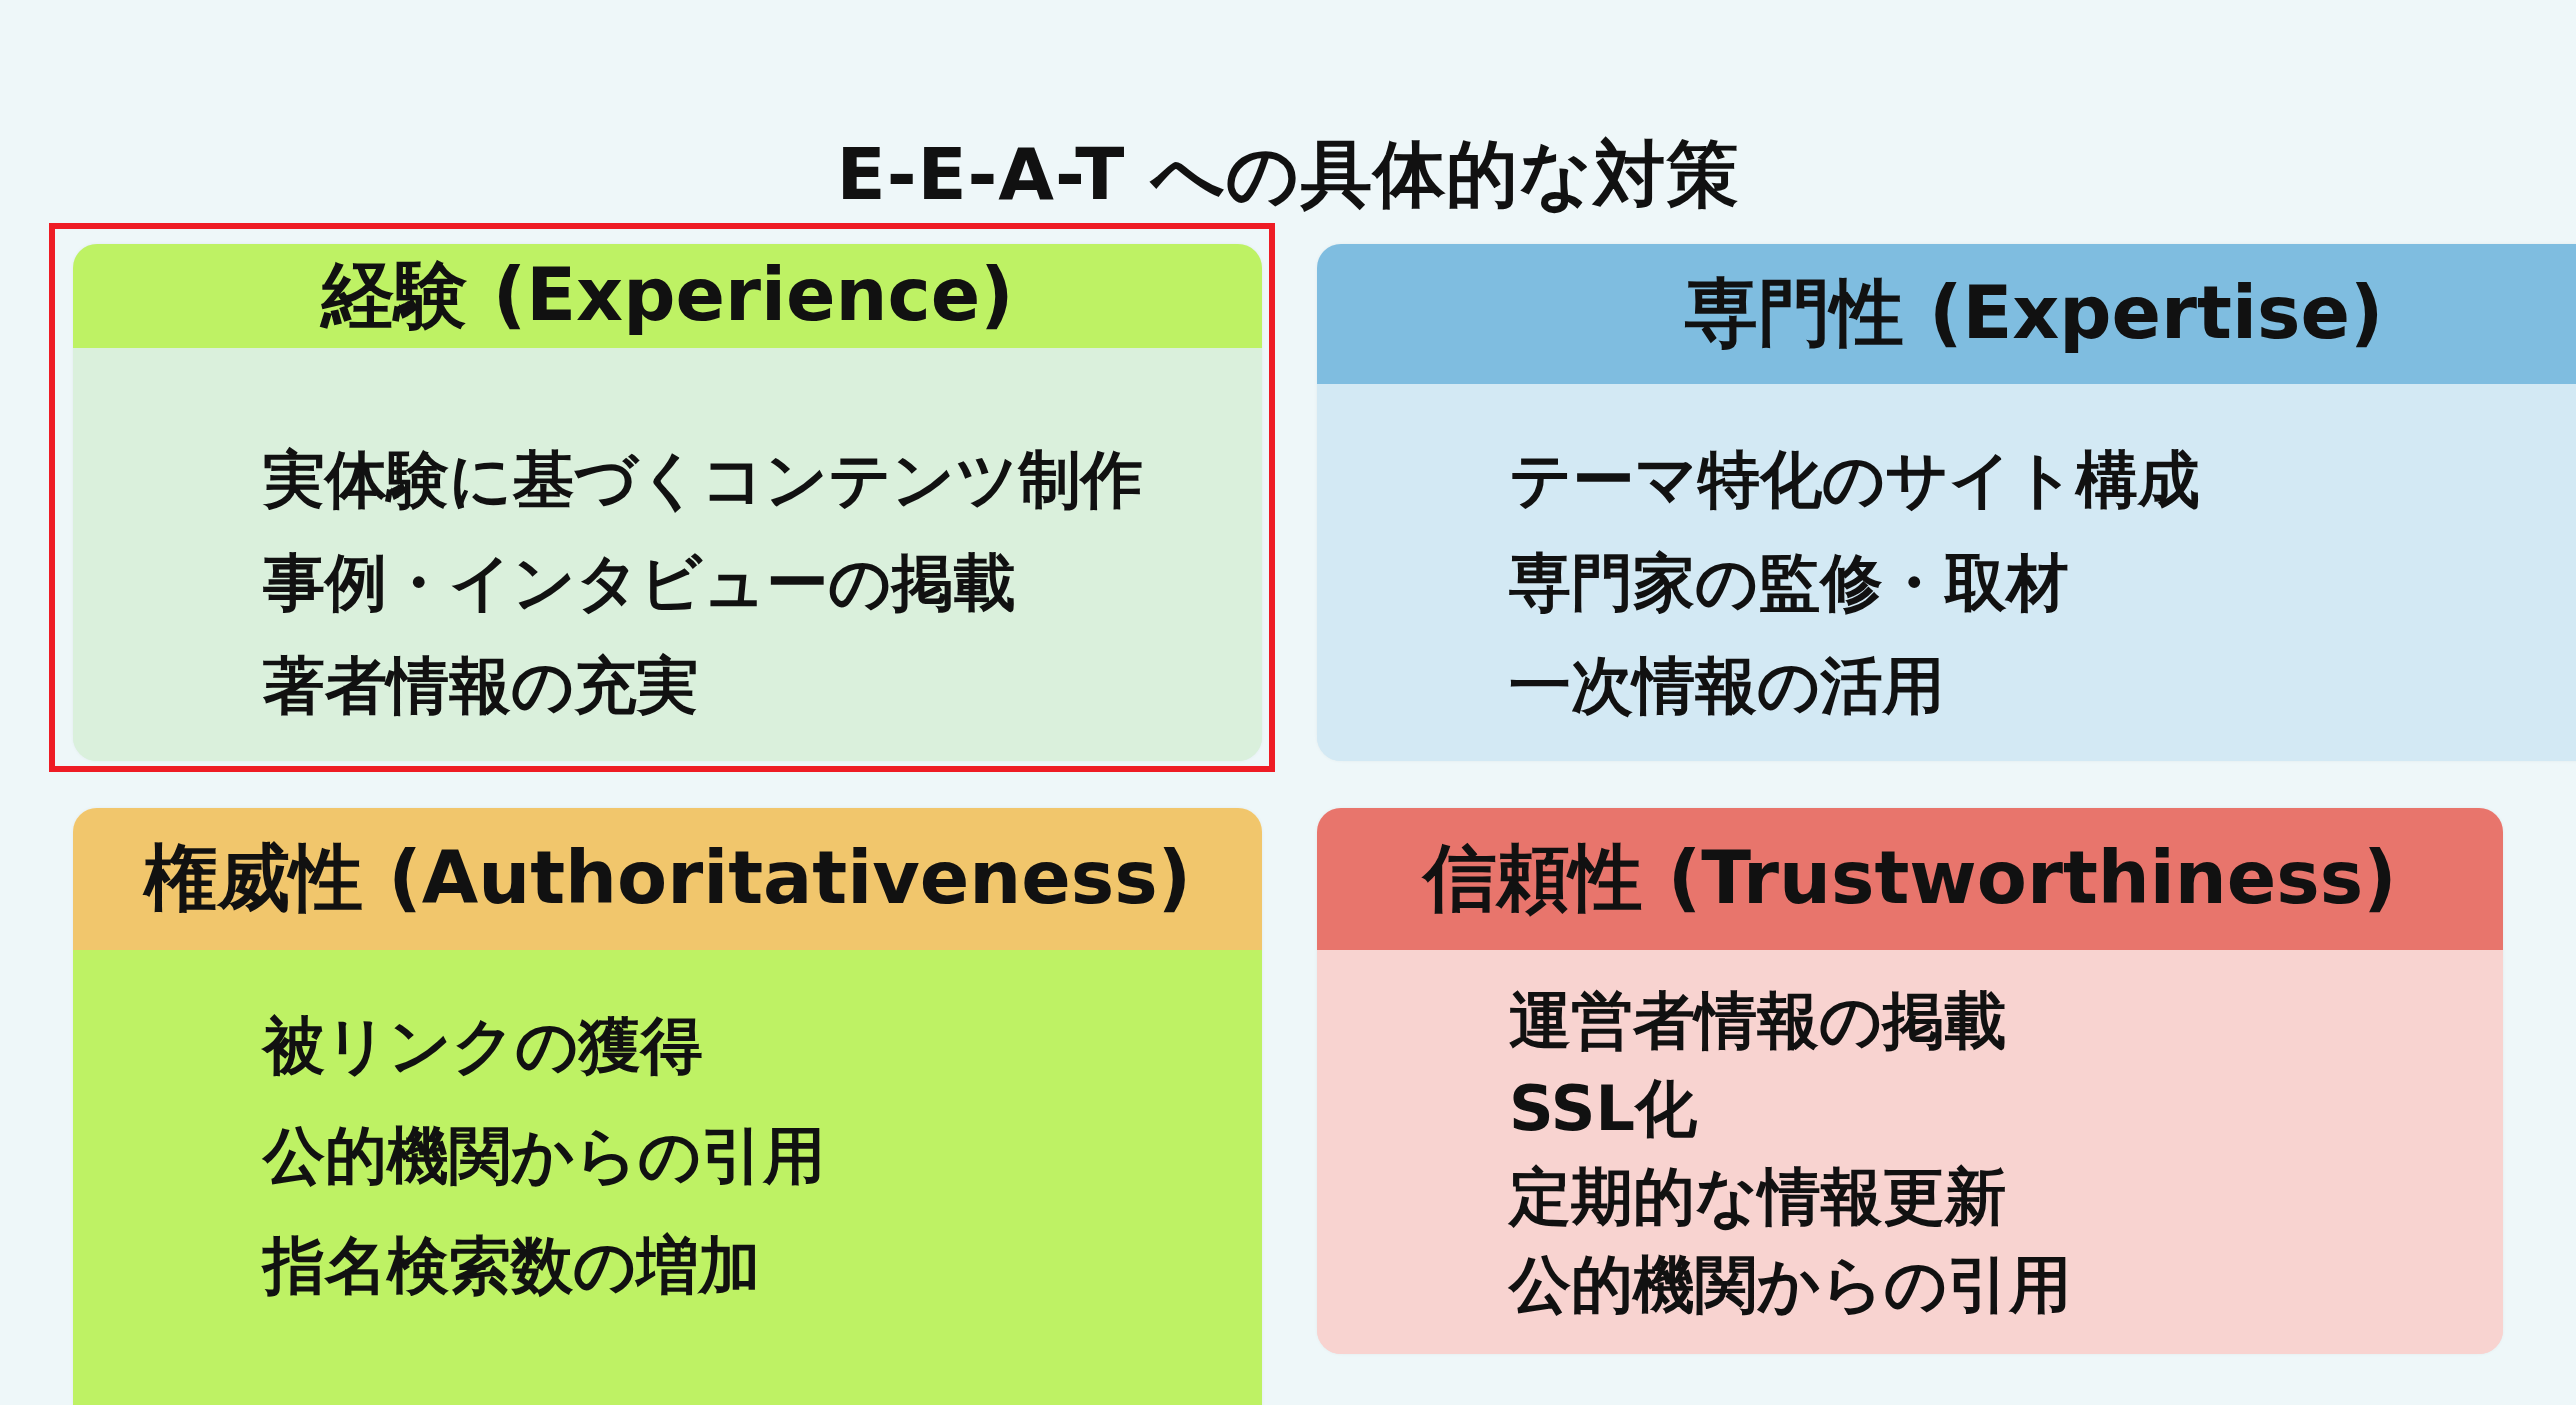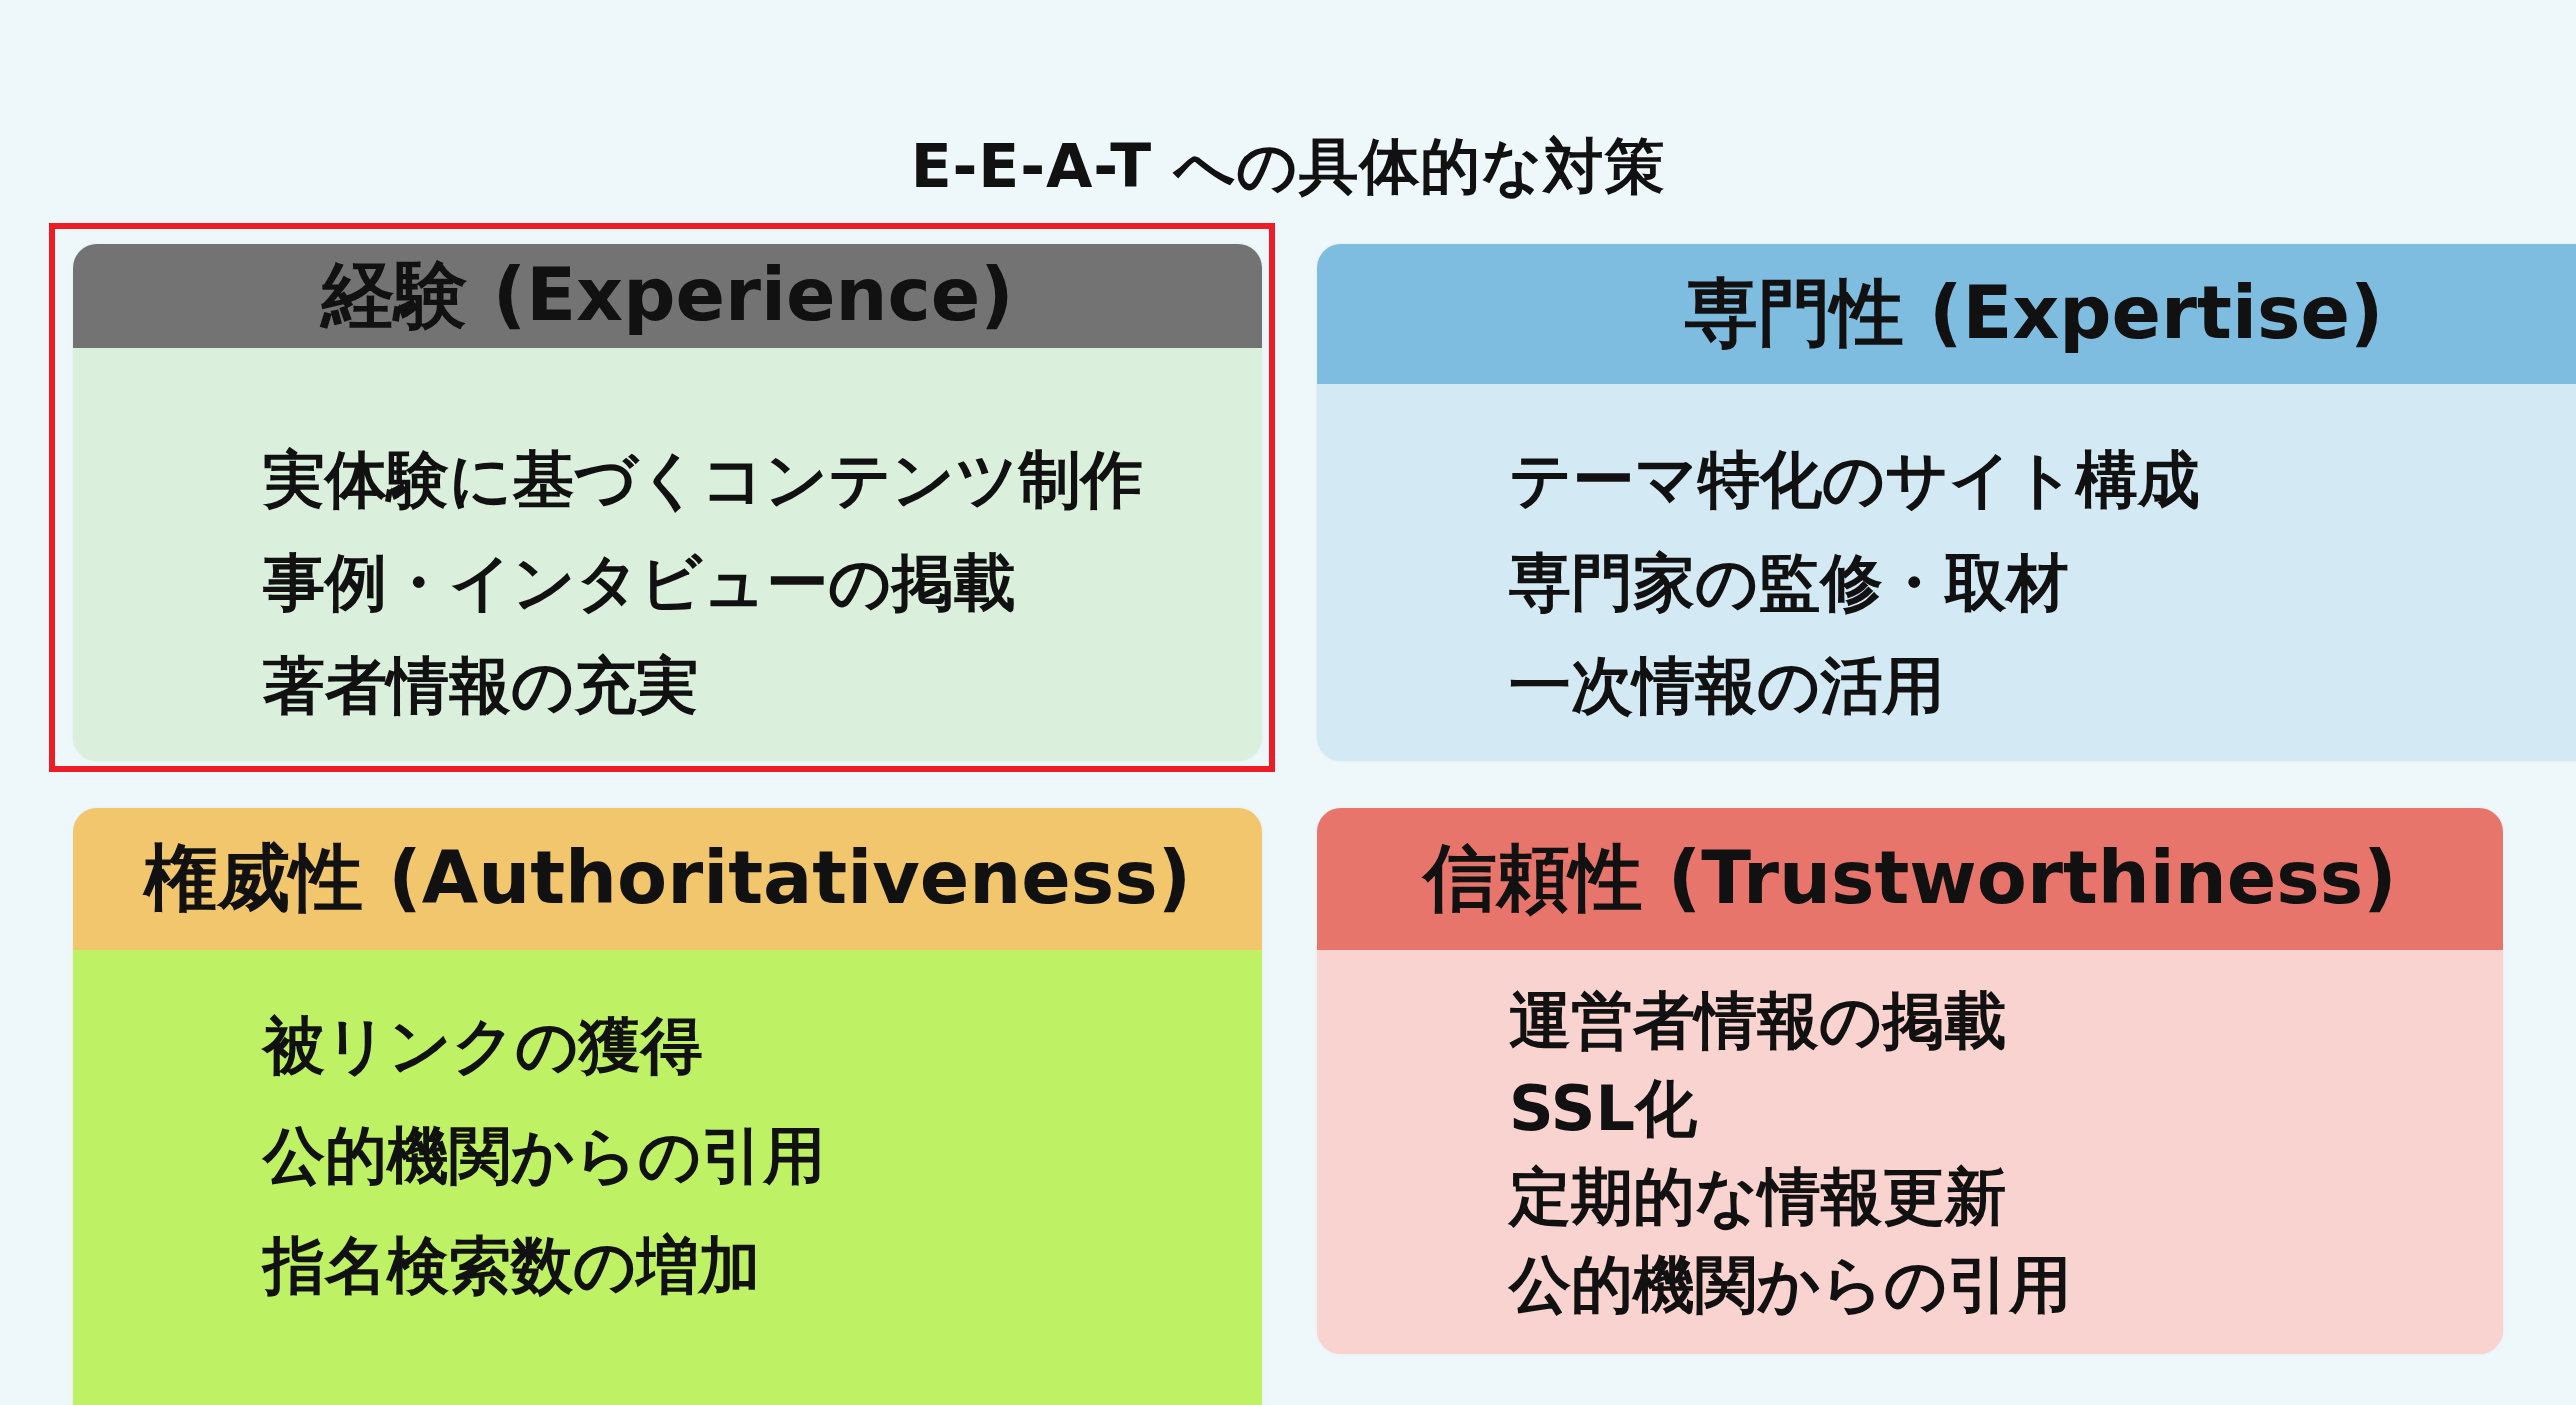--- a/index.html
+++ b/index.html
@@ -14,21 +14,21 @@
       overflow: hidden;
       font-family: "DejaVu Sans", "Liberation Sans", sans-serif;
       color: #111111;
     }
     .page-title {
       position: absolute;
       left: 0;
       top: 62px;
       width: 2576px;
       text-align: center;
-      font-size: 60px;
+      font-size: 72px;
       font-weight: bold;
       line-height: 128px;
       letter-spacing: 0.9px;
       color: #111111;
     }
     .card {
       position: absolute;
       border-radius: 24px;
       overflow: hidden;
       box-shadow: 0 0 3.7px rgba(0,0,0,0.05);
@@ -60,21 +60,21 @@
     }
     .card-list li {
       font-size: 62px;
       font-weight: bold;
       white-space: nowrap;
       color: #111111;
     }
 
     
     #card-experience { left: 73px; top: 244px; width: 1189px; height: 517px; background: #daf0dc; }
-    #card-experience .card-header { height: 104px; background: #737373; }
+    #card-experience .card-header { height: 104px; background: #bef264; }
     #card-experience .card-body { top: 140px; background: #daf0dc; }
     #card-experience .card-list { left: 190px; top: 44px; }
     #card-experience .card-list li { height: 103px; line-height: 103px; }
 
     
     #card-expertise { left: 1317px; top: 244px; width: 1434px; height: 517px; background: #d3e9f4; }
     #card-expertise .card-header { height: 140px; background: #7fbde0; }
     #card-expertise .card-body { top: 140px; background: #d3e9f4; border-radius: 19px; }
     #card-expertise .card-list { left: 192px; top: 44px; }
     #card-expertise .card-list li { height: 103px; line-height: 103px; }

